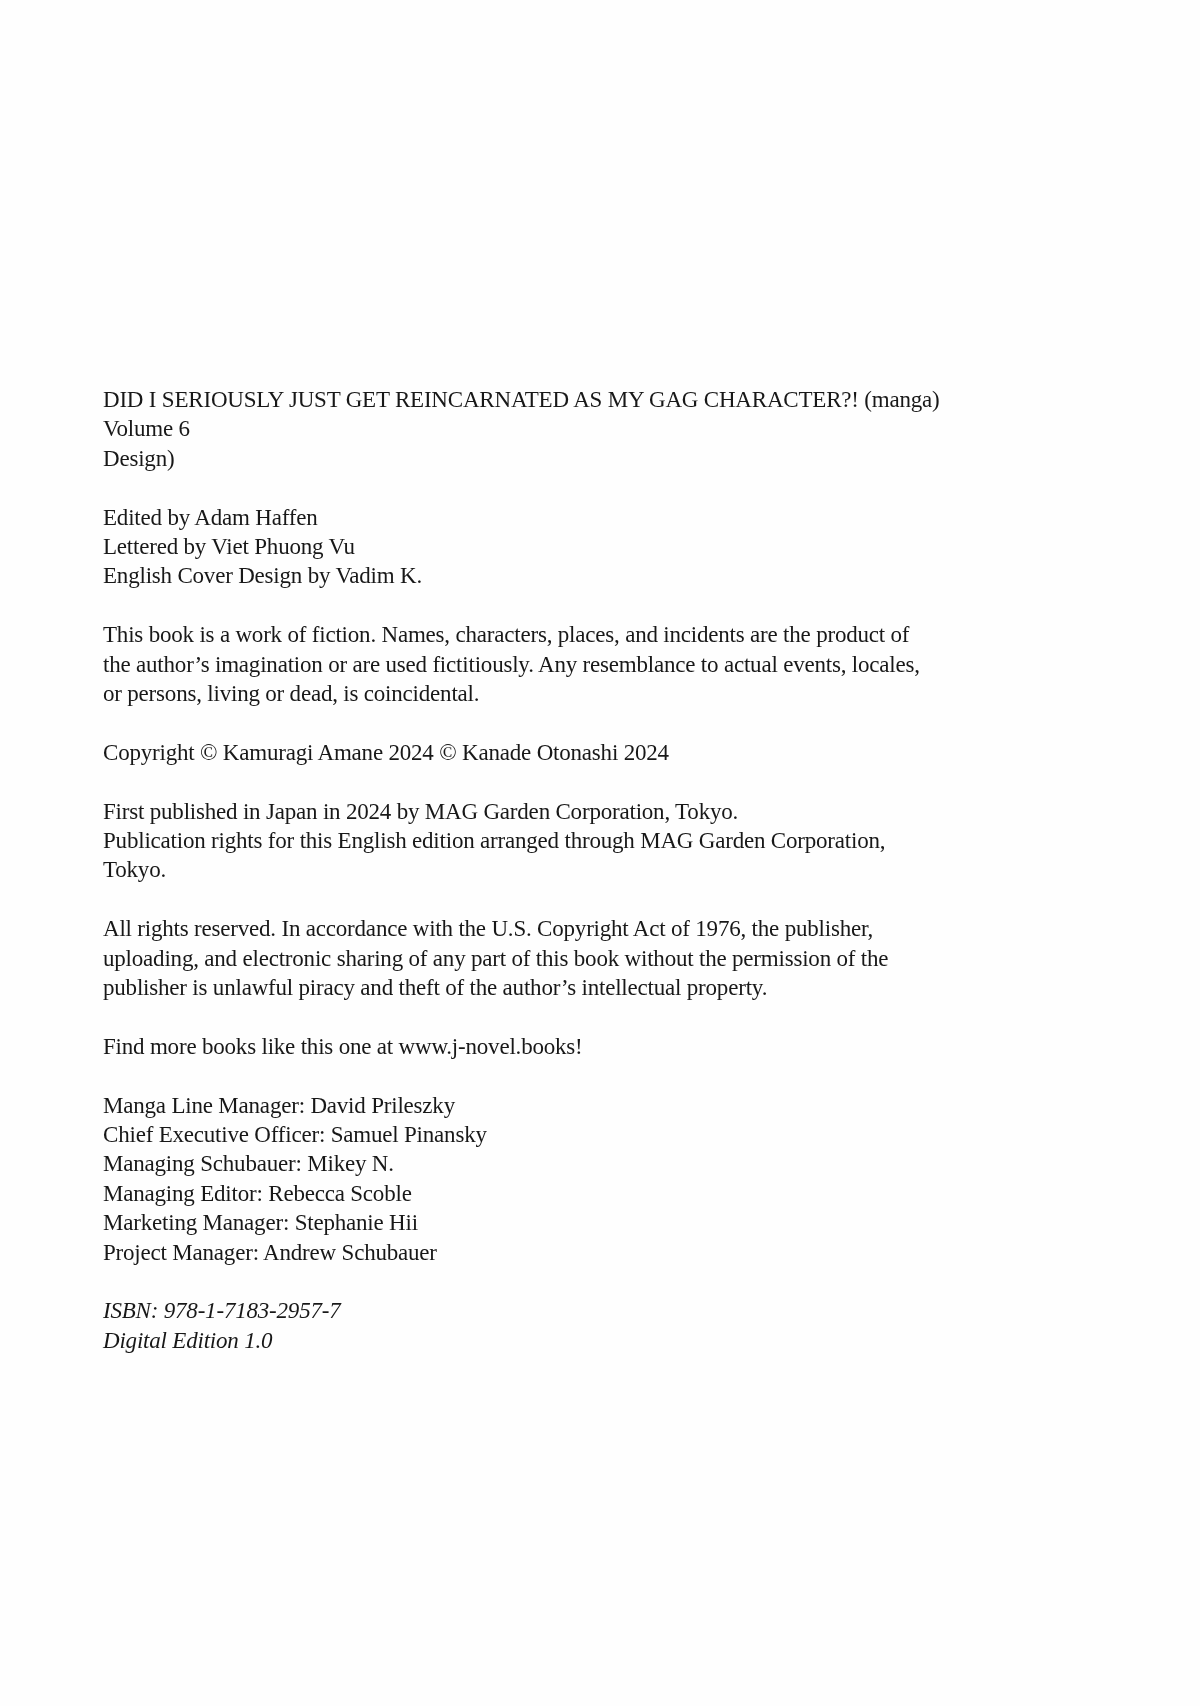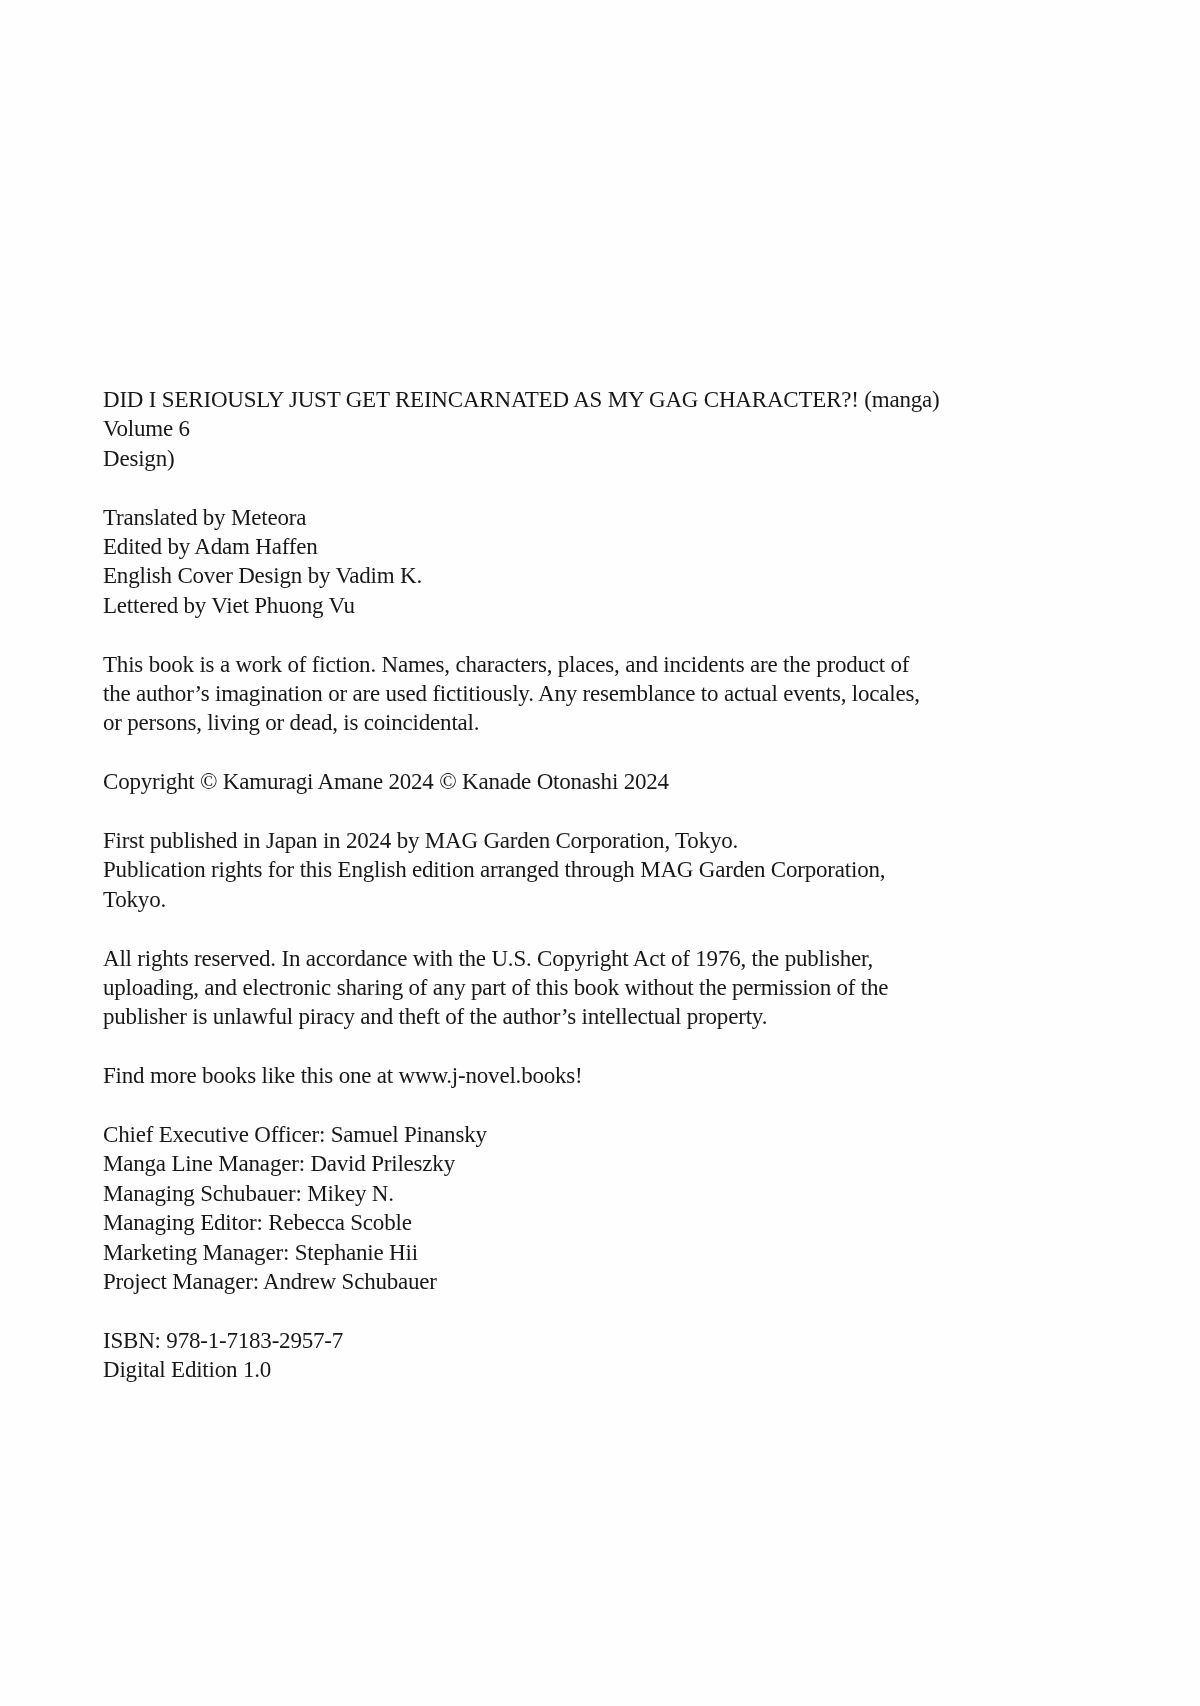--- a/index.html
+++ b/index.html
@@ -30,42 +30,42 @@
     color: #181818;
     font-size: 23px;
     line-height: 29.4px;
     letter-spacing: -0.2px;
   }
   .para {
     margin: 0 0 29.4px 0;
   }
   .para:last-child {
     margin-bottom: 0;
+    font-style: italic;
   }
   .line {
     white-space: nowrap;
   }
 </style>
 </head>
 <body>
 
 <div class="page">
   <div class="text-column">
 
     <div class="para">
       <div class="line">DID I SERIOUSLY JUST GET REINCARNATED AS MY GAG CHARACTER?! (manga)</div>
       <div class="line">Volume 6</div>
       <div class="line">Design)</div>
     </div>
 
     <div class="para">
-      <div class="line">Translated by Meteora</div>
       <div class="line">Edited by Adam Haffen</div>
+      <div class="line">Lettered by Viet Phuong Vu</div>
       <div class="line">English Cover Design by Vadim K.</div>
-      <div class="line">Lettered by Viet Phuong Vu</div>
     </div>
 
     <div class="para">
       <div class="line">This book is a work of fiction. Names, characters, places, and incidents are the product of</div>
       <div class="line">the author’s imagination or are used fictitiously. Any resemblance to actual events, locales,</div>
       <div class="line">or persons, living or dead, is coincidental.</div>
     </div>
 
     <div class="para">
       <div class="line">Copyright © Kamuragi Amane 2024 © Kanade Otonashi 2024</div>
@@ -81,22 +81,22 @@
       <div class="line">All rights reserved. In accordance with the U.S. Copyright Act of 1976, the publisher,</div>
       <div class="line">uploading, and electronic sharing of any part of this book without the permission of the</div>
       <div class="line">publisher is unlawful piracy and theft of the author’s intellectual property.</div>
     </div>
 
     <div class="para">
       <div class="line">Find more books like this one at www.j-novel.books!</div>
     </div>
 
     <div class="para">
+      <div class="line">Manga Line Manager: David Prileszky</div>
       <div class="line">Chief Executive Officer: Samuel Pinansky</div>
-      <div class="line">Manga Line Manager: David Prileszky</div>
       <div class="line">Managing Schubauer: Mikey N.</div>
       <div class="line">Managing Editor: Rebecca Scoble</div>
       <div class="line">Marketing Manager: Stephanie Hii</div>
       <div class="line">Project Manager: Andrew Schubauer</div>
     </div>
 
     <div class="para">
       <div class="line">ISBN: 978-1-7183-2957-7</div>
       <div class="line">Digital Edition 1.0</div>
     </div>

